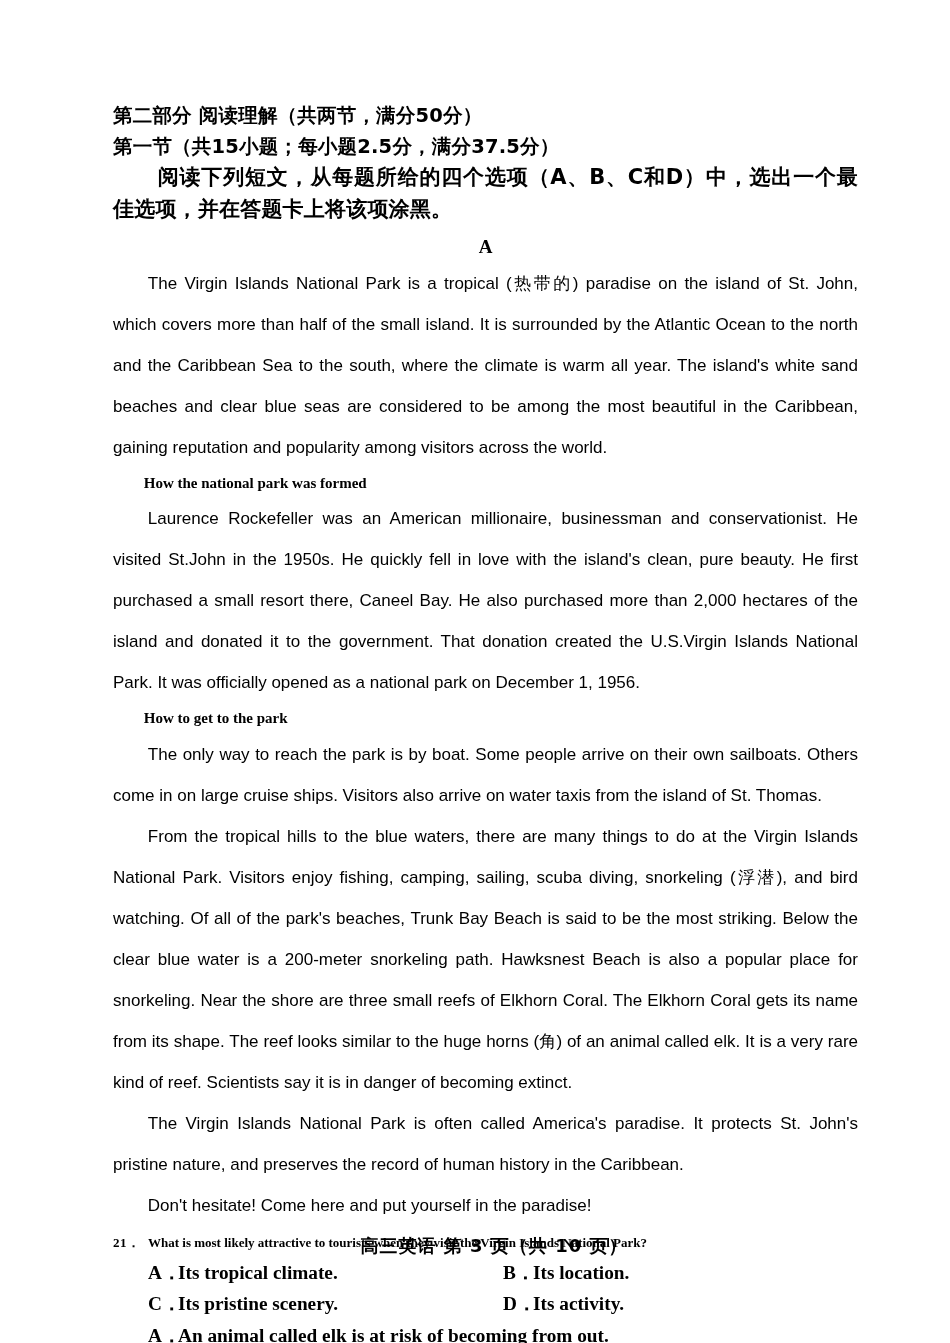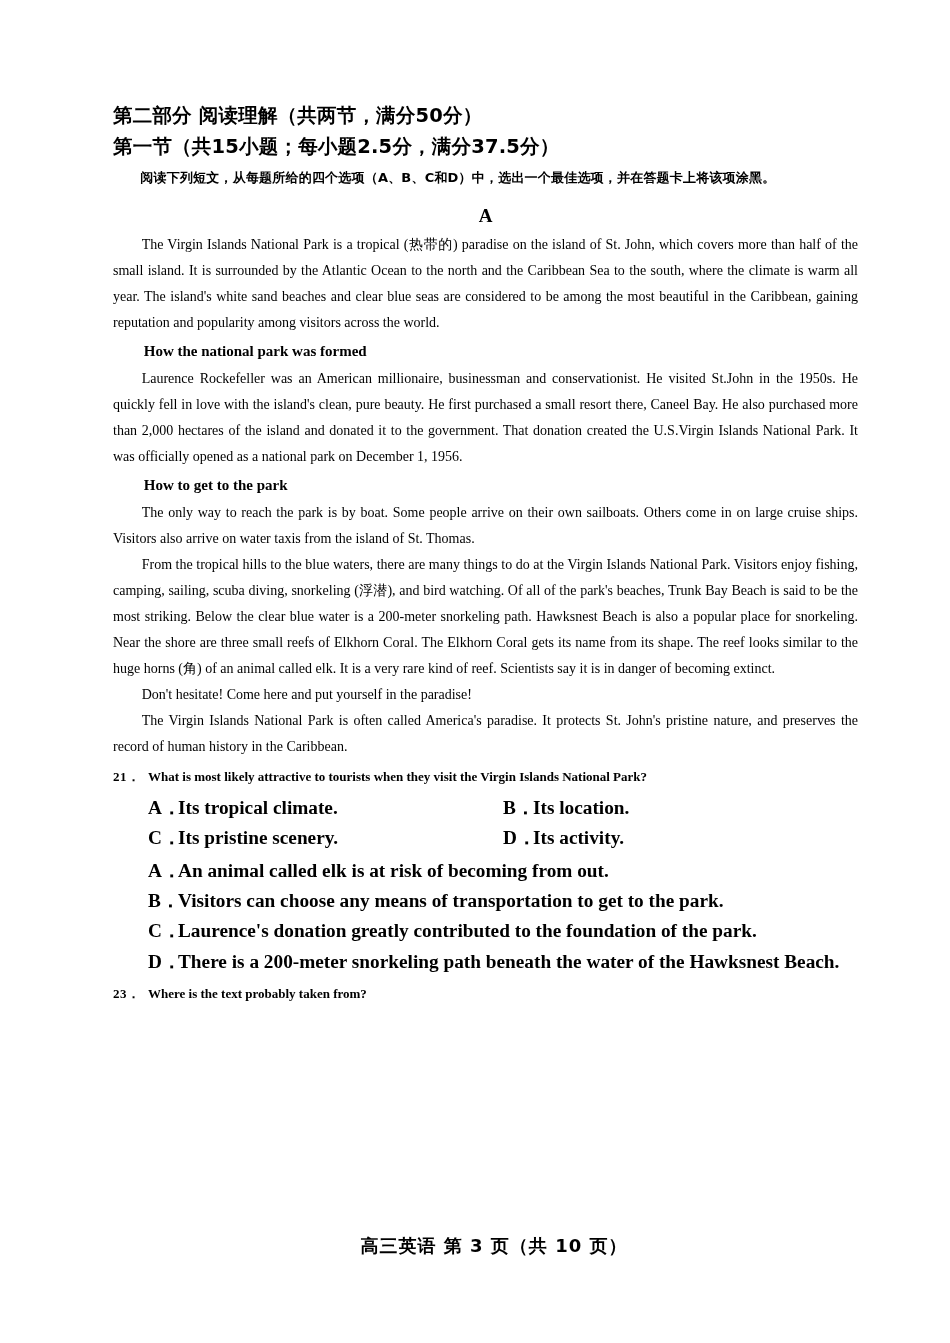--- a/index.html
+++ b/index.html
@@ -30,47 +30,47 @@
     font-family: "DejaVu Sans", "Liberation Sans", sans-serif;
     font-weight: bold;
     font-size: 19.5px;
     line-height: 31px;
     letter-spacing: 0.2px;
     white-space: nowrap;
   }
   .cn-para {
     font-family: "DejaVu Sans", "Liberation Sans", sans-serif;
     font-weight: bold;
-    font-size: 13px;
+    font-size: 21px;
     line-height: 31.5px;
     text-align: justify;
     text-justify: inter-character;
     letter-spacing: 0.2px;
   }
   .cn-para .ind { display: inline-block; width: 2.1em; }
 
   
   .section-letter {
     text-align: center;
     font-weight: bold;
     font-size: 19px;
     line-height: 30px;
     margin-top: 7px;
     margin-bottom: 1px;
     font-family: "Liberation Serif", serif;
   }
 
   
   .para {
-    font-size: 14px;
-    line-height: 26px;
+    font-size: 17px;
+    line-height: 41px;
     text-align: justify;
     text-justify: inter-word;
     margin: 0;
-    font-family: Liberation Serif, serif;
+    font-family: Liberation Sans, sans-serif;
   }
   .para .ind { display: inline-block; width: 2.05em; }
 
   .subhead {
     font-size: 15px;
     line-height: 30.4px;
     font-weight: bold;
     margin: 0;
     padding-left: 2.05em;
     font-family: "Liberation Serif", "DejaVu Serif", serif;
@@ -146,22 +146,22 @@
 
     <div class="section-letter">A</div>
 
     <div id="passage-body">
         <div class="para"><span class="ind"></span><span>The Virgin Islands National Park is a tropical (热带的) paradise on the island of St. John, which covers more than half of the small island. It is surrounded by the Atlantic Ocean to the north and the Caribbean Sea to the south, where the climate is warm all year. The island's white sand beaches and clear blue seas are considered to be among the most beautiful in the Caribbean, gaining reputation and popularity among visitors across the world.</span></div>
         <div class="subhead">How the national park was formed</div>
         <div class="para"><span class="ind"></span><span>Laurence Rockefeller was an American millionaire, businessman and conservationist. He visited St.John in the 1950s. He quickly fell in love with the island's clean, pure beauty. He first purchased a small resort there, Caneel Bay. He also purchased more than 2,000 hectares of the island and donated it to the government. That donation created the U.S.Virgin Islands National Park. It was officially opened as a national park on December 1, 1956.</span></div>
         <div class="subhead">How to get to the park</div>
         <div class="para"><span class="ind"></span><span>The only way to reach the park is by boat. Some people arrive on their own sailboats. Others come in on large cruise ships. Visitors also arrive on water taxis from the island of St. Thomas.</span></div>
         <div class="para"><span class="ind"></span><span>From the tropical hills to the blue waters, there are many things to do at the Virgin Islands National Park. Visitors enjoy fishing, camping, sailing, scuba diving, snorkeling (浮潜), and bird watching. Of all of the park's beaches, Trunk Bay Beach is said to be the most striking. Below the clear blue water is a 200-meter snorkeling path. Hawksnest Beach is also a popular place for snorkeling. Near the shore are three small reefs of Elkhorn Coral. The Elkhorn Coral gets its name from its shape. The reef looks similar to the huge horns (角) of an animal called elk. It is a very rare kind of reef. Scientists say it is in danger of becoming extinct.</span></div>
+        <div class="para"><span class="ind"></span><span>The Virgin Islands National Park is often called America's paradise. It protects St. John's pristine nature, and preserves the record of human history in the Caribbean.</span></div>
         <div class="para"><span class="ind"></span><span>Don't hesitate! Come here and put yourself in the paradise!</span></div>
-        <div class="para"><span class="ind"></span><span>The Virgin Islands National Park is often called America's paradise. It protects St. John's pristine nature, and preserves the record of human history in the Caribbean.</span></div>
       </div>
 
     <div id="questions">
         <div class="qblock">
           <div class="qstem">
             <span class="qnum">21．</span>
             <span class="qtext">What is most likely attractive to tourists when they visit the Virgin Islands National Park?</span>
           </div>
           <div class="opt-grid">
             <div class="opt">

